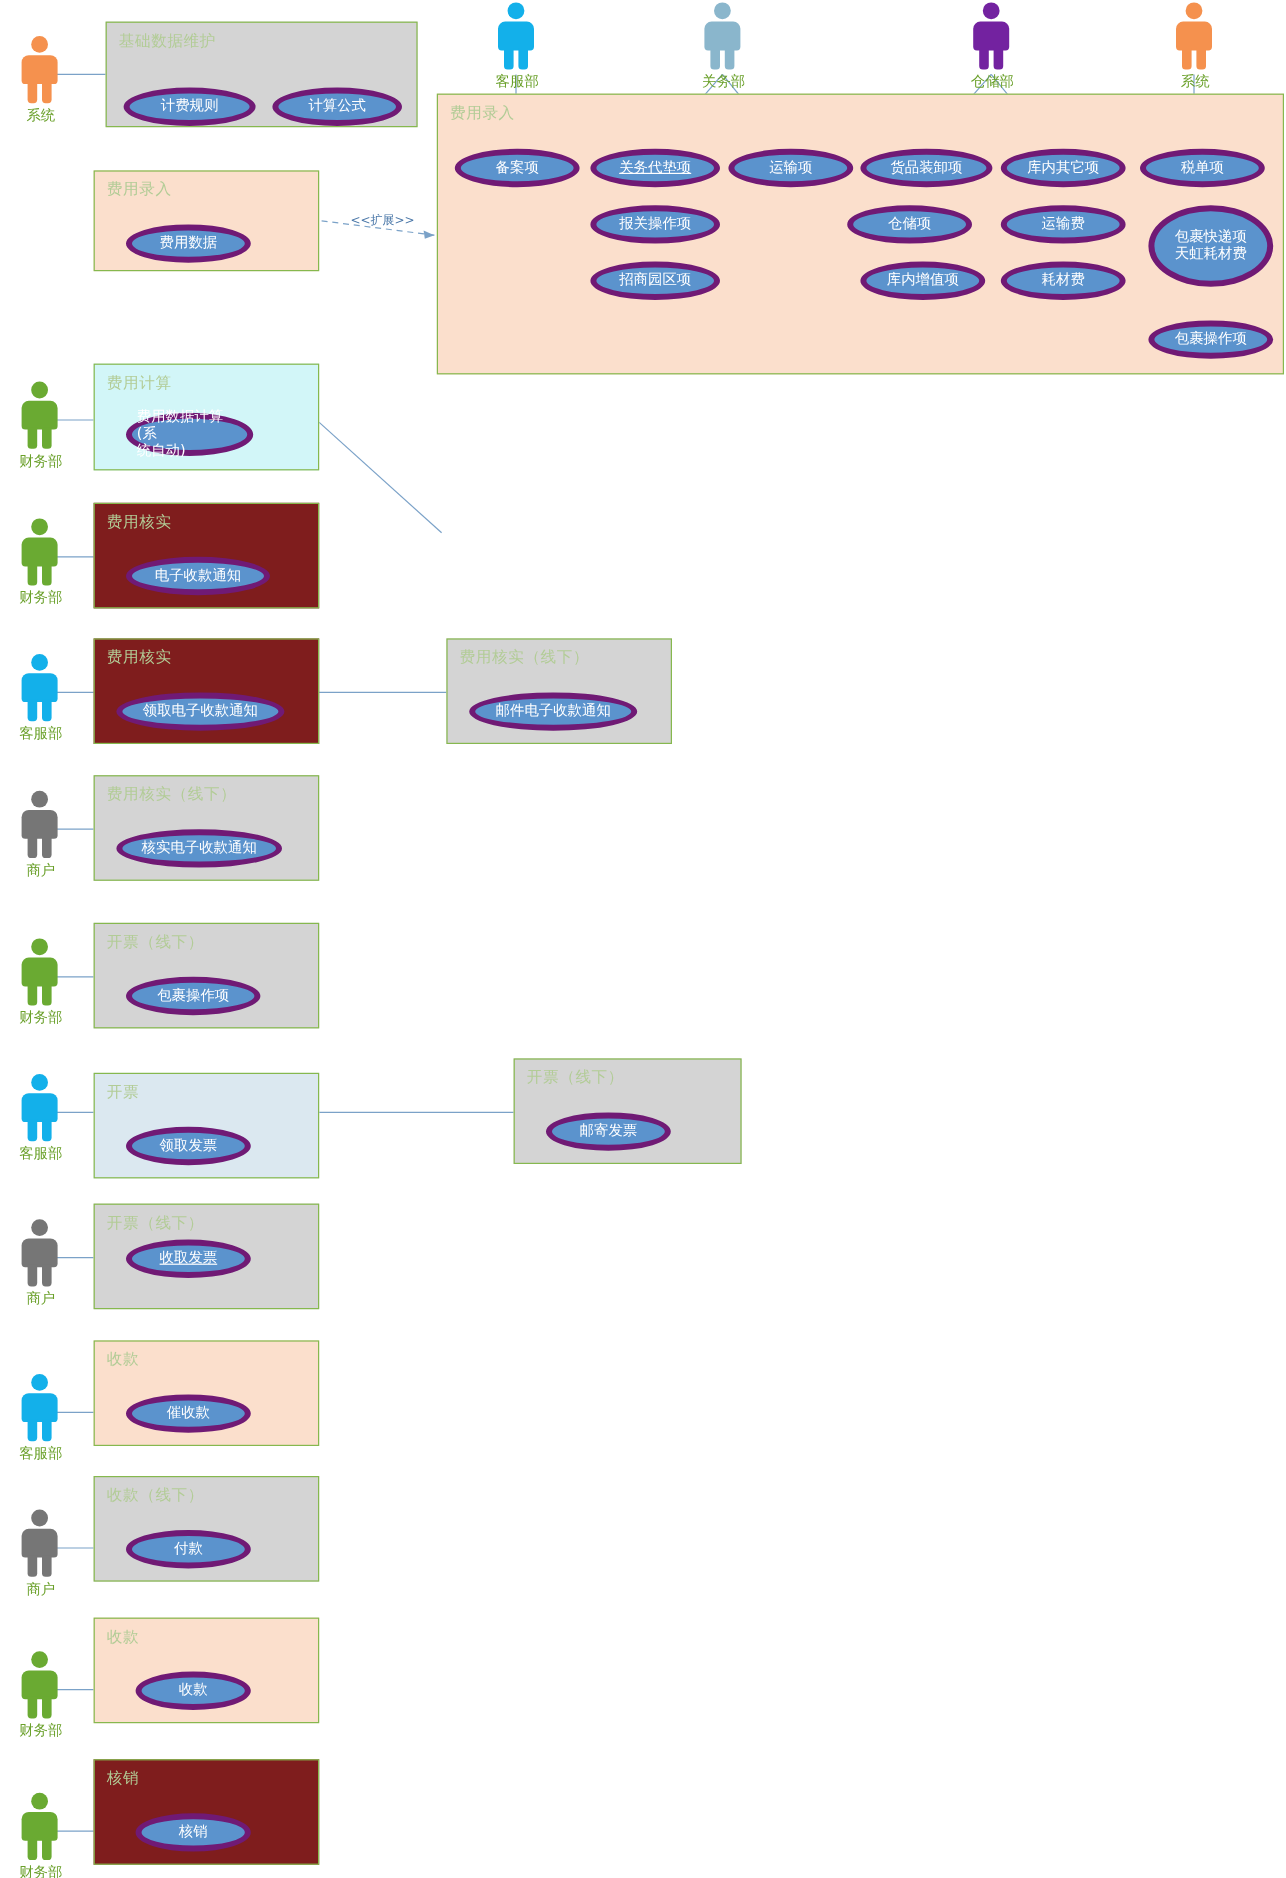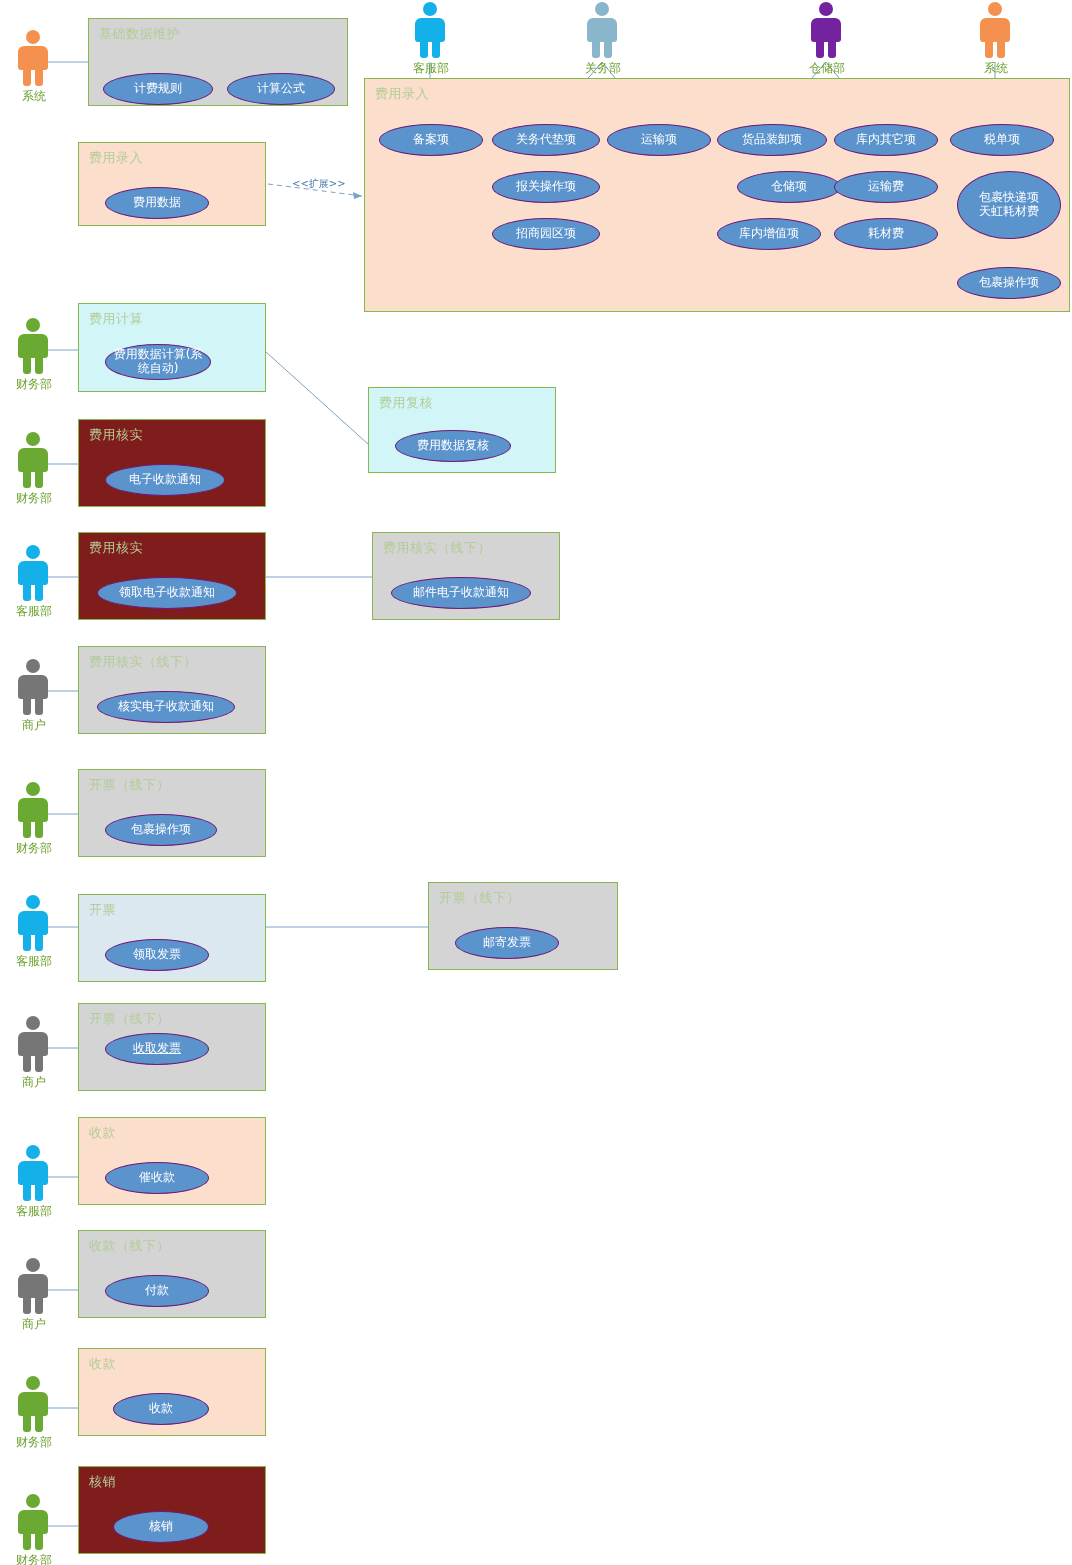--- a/index.html
+++ b/index.html
@@ -10,23 +10,23 @@
   
   .pkg{position:absolute;box-sizing:border-box;border:1px solid #86b84e;}
   .pkg.grey  {background:#d4d4d4;}
   .pkg.green {background:#7f1d1d;}
   .pkg.peach {background:#fbdfcc;}
   .pkg.cyan  {background:#d2f6f8;}
   .pkg.blue  {background:#dbe8f0;margin-top:12px;}
   .pkg-title{position:absolute;left:10px;top:6px;font-size:13px;color:#b2cc96;white-space:nowrap;letter-spacing:.5px;}
 
   
-  .uc{position:absolute;box-sizing:border-box;background:#5b93cd;border:1px solid #701a75;
+  .uc{position:absolute;box-sizing:border-box;background:#5b93cd;border:5px solid #701a75;
       border-radius:50%;color:#ffffff;font-size:12px;display:flex;align-items:center;
-      justify-content:center;text-align:center;line-height:1.15;padding:2px 4px;
+      justify-content:center;line-height:1.15;padding:2px 4px;
       white-space:pre-line;}
 
   
   .actor{position:absolute;width:46px;}
   .actor .fig{position:relative;width:46px;height:56px;}
   .actor .head{position:absolute;left:16px;top:0;width:14px;height:14px;border-radius:50%;}
   .actor .body{position:absolute;left:8px;top:16px;width:30px;height:24px;border-radius:6px 6px 3px 3px;}
   .actor .legL{position:absolute;left:13px;top:38px;width:8px;height:18px;border-radius:0 0 3px 3px;}
   .actor .legR{position:absolute;left:25px;top:38px;width:8px;height:18px;border-radius:0 0 3px 3px;}
   .actor .nm{position:absolute;top:58px;left:-6px;width:60px;text-align:center;
@@ -131,28 +131,28 @@
       <div class="legL" style="background:#f5914e"></div>
       <div class="legR" style="background:#f5914e"></div>
     </div>
     <div class="nm">系统</div>
   </div>
 
   <div class="pkg peach" style="left:364px;top:78px;width:706px;height:234px;">
     <div class="pkg-title">费用录入</div>
 
     <div class="uc" style="left:14px;top:45px;width:104px;height:32px;">备案项</div>
-    <div class="uc" style="left:127px;top:45px;width:108px;height:32px;">关务代垫项</div>
+    <div class="uc" style="left:127px;top:45px;width:108px;height:32px;text-decoration:underline;">关务代垫项</div>
     <div class="uc" style="left:242px;top:45px;width:104px;height:32px;">运输项</div>
     <div class="uc" style="left:352px;top:45px;width:110px;height:32px;">货品装卸项</div>
     <div class="uc" style="left:469px;top:45px;width:104px;height:32px;">库内其它项</div>
     <div class="uc" style="left:585px;top:45px;width:104px;height:32px;">税单项</div>
 
     <div class="uc" style="left:127px;top:92px;width:108px;height:32px;">报关操作项</div>
-    <div class="uc" style="left:372px;top:92px;width:104px;height:32px;">仓储项</div>
+    <div class="uc" style="left:341px;top:92px;width:104px;height:32px;">仓储项</div>
     <div class="uc" style="left:469px;top:92px;width:104px;height:32px;">运输费</div>
     <div class="uc" style="left:592px;top:92px;width:104px;height:68px;">包裹快递项
 天虹耗材费</div>
 
     <div class="uc" style="left:127px;top:139px;width:108px;height:32px;">招商园区项</div>
     <div class="uc" style="left:352px;top:139px;width:104px;height:32px;">库内增值项</div>
     <div class="uc" style="left:469px;top:139px;width:104px;height:32px;">耗材费</div>
 
     <div class="uc" style="left:592px;top:188px;width:104px;height:32px;">包裹操作项</div>
   </div>
@@ -165,24 +165,20 @@
       <div class="legR" style="background:#6aaa32"></div>
     </div>
     <div class="nm">财务部</div>
   </div>
   <div class="pkg cyan" style="left:78px;top:303px;width:188px;height:89px;">
     <div class="pkg-title">费用计算</div>
     <div class="uc" style="left:26px;top:40px;width:106px;height:36px;">费用数据计算(系
 统自动)</div>
   </div>
 
-  <div class="pkg cyan" style="left:368px;top:387px;width:188px;height:86px;">
-    <div class="pkg-title">费用复核</div>
-    <div class="uc" style="left:26px;top:42px;width:116px;height:32px;">费用数据复核</div>
-  </div>
 
   <div class="actor" style="left:10px;top:432px;">
     <div class="fig">
       <div class="head" style="background:#6aaa32"></div>
       <div class="body" style="background:#6aaa32"></div>
       <div class="legL" style="background:#6aaa32"></div>
       <div class="legR" style="background:#6aaa32"></div>
     </div>
     <div class="nm">财务部</div>
   </div>

